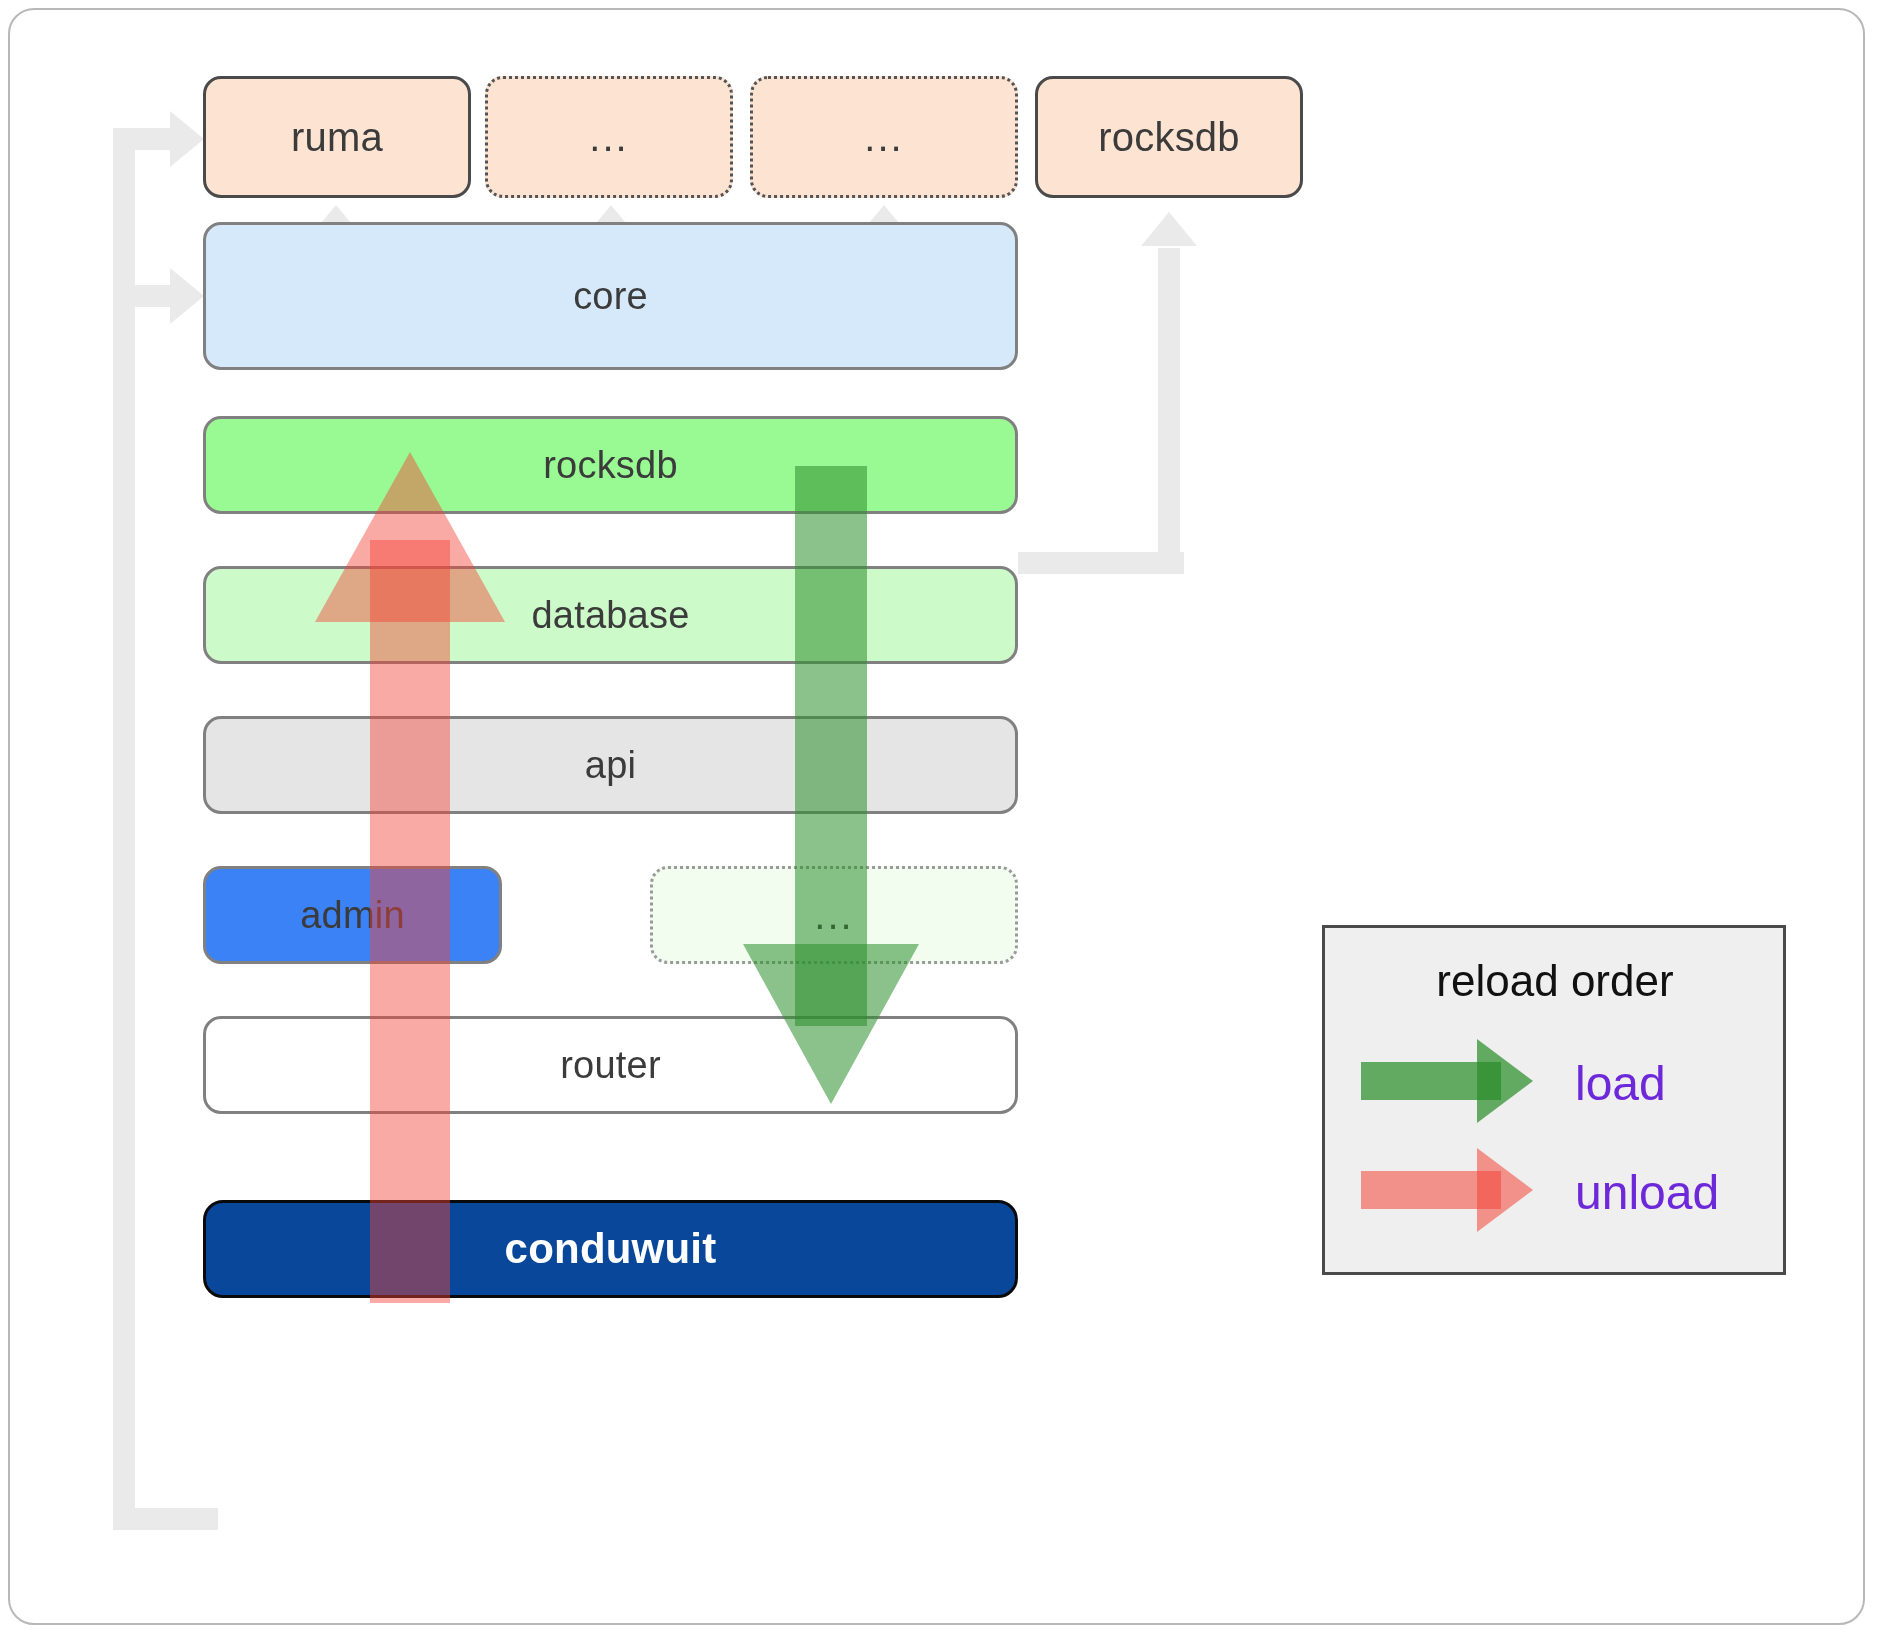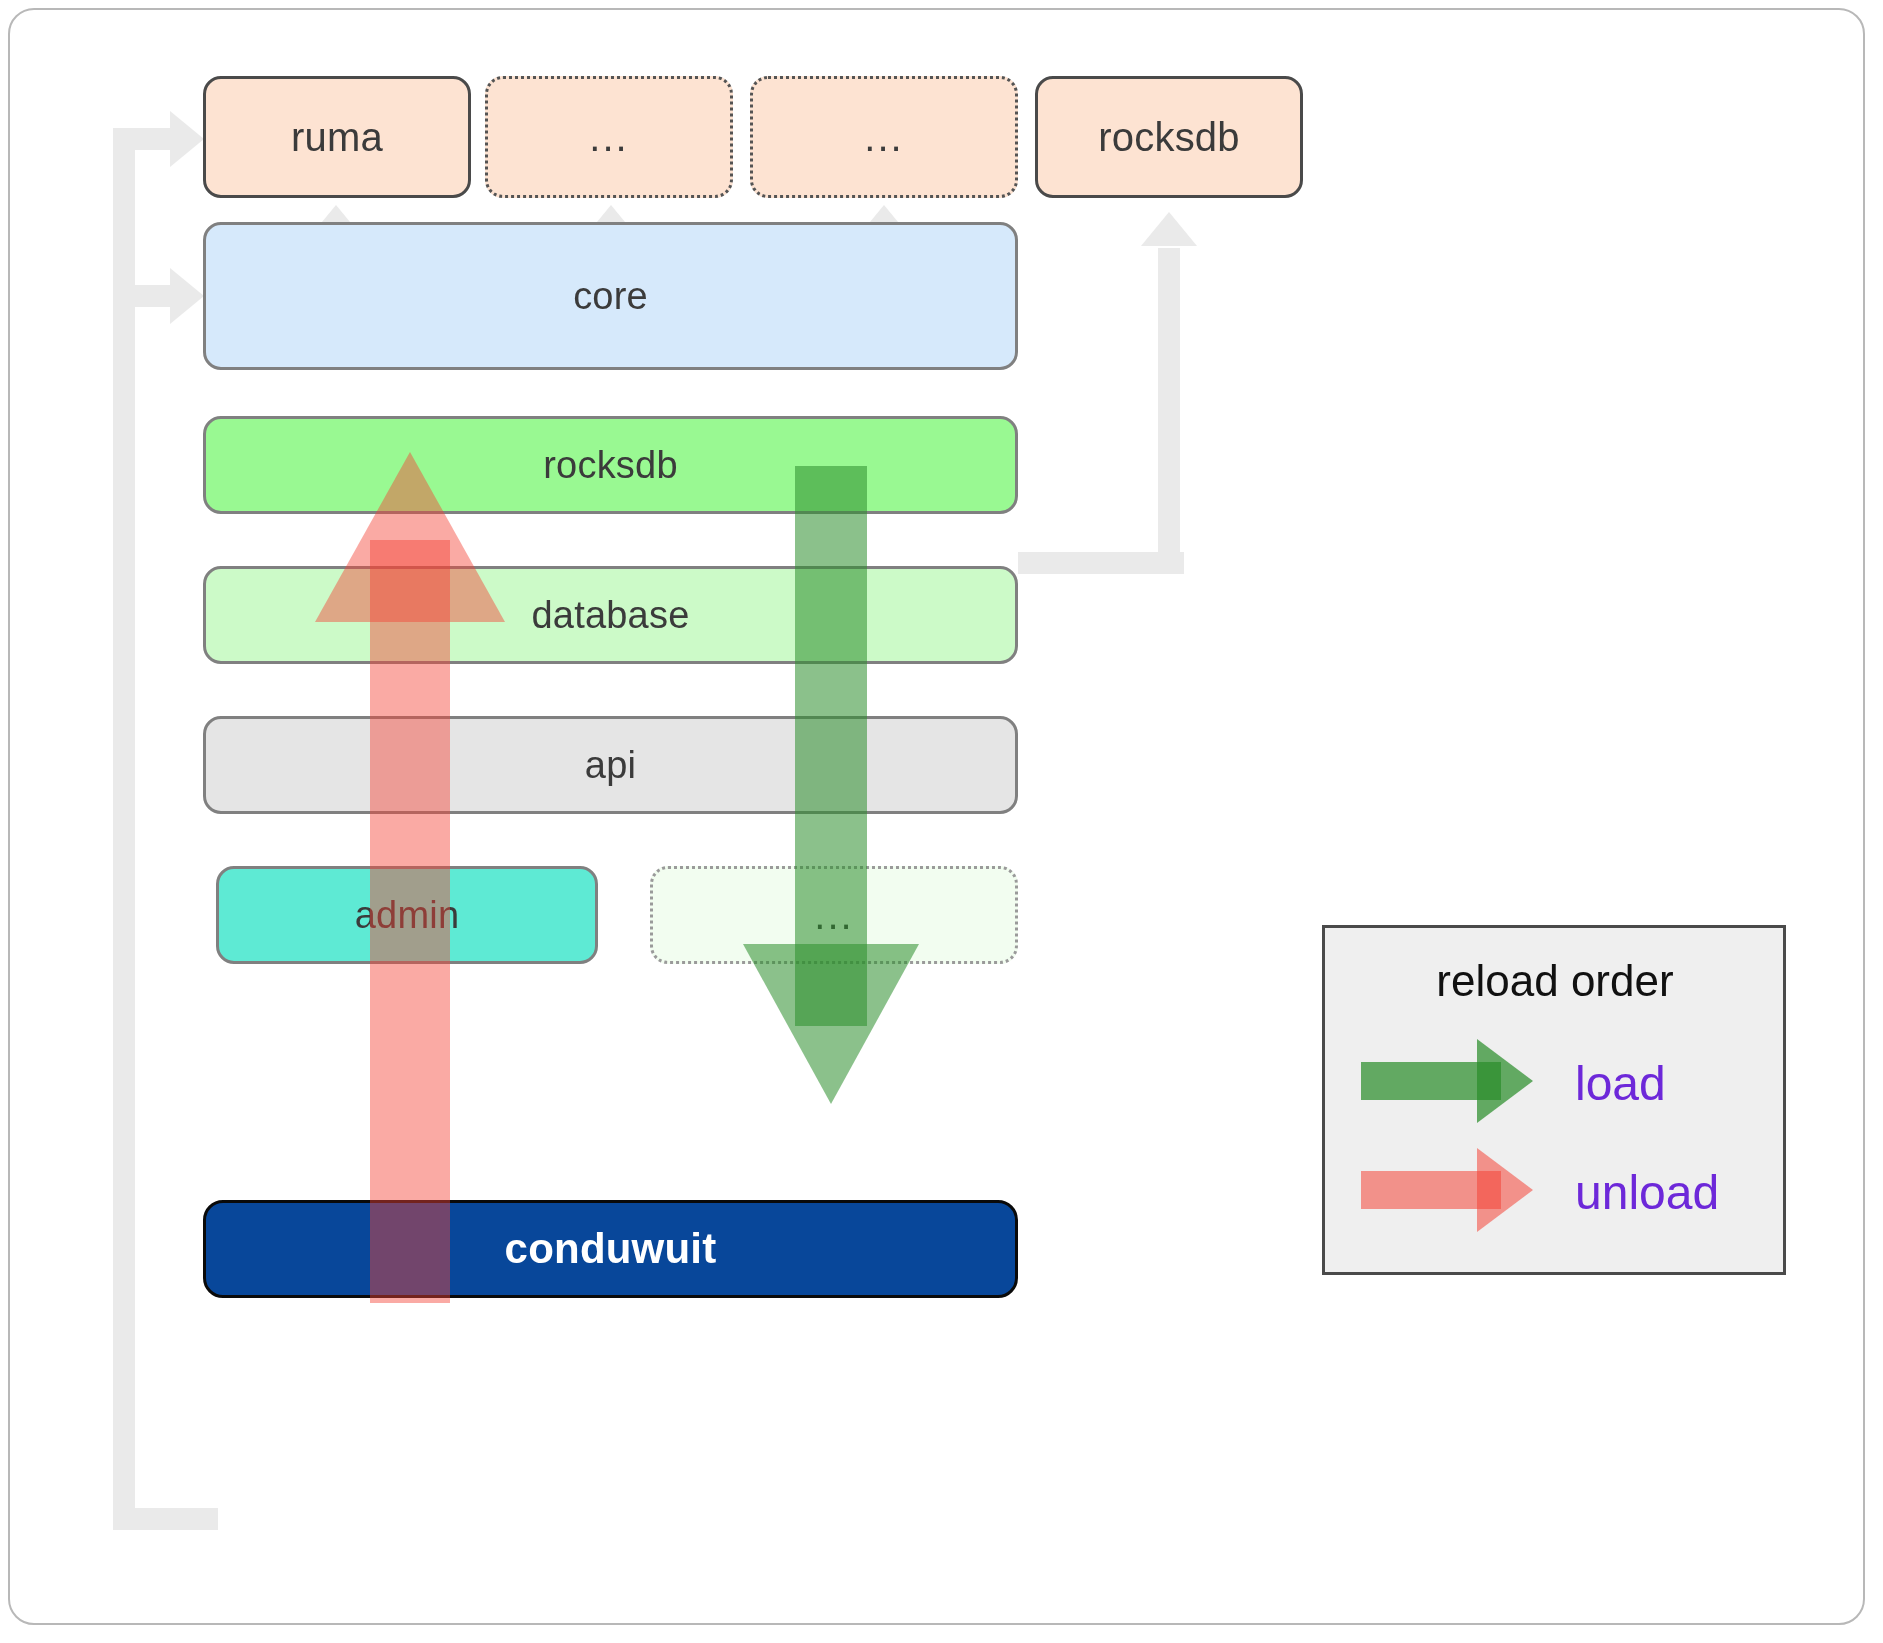--- a/index.html
+++ b/index.html
@@ -195,28 +195,31 @@
   </div>
 
   <div class="node crate" style="left:203px; top:566px; width:815px; height:98px; background:#ccfac8;">
     <span class="lbl">database</span>
   </div>
 
   <div class="node crate" style="left:203px; top:716px; width:815px; height:98px; background:#e5e5e5;">
     <span class="lbl">api</span>
   </div>
 
-  <div class="node crate" style="left:203px; top:866px; width:382px; height:98px; background:#5eead4;margin-left:13px;">
+  <div class="node crate" style="left:203px; top:866px; width:299px; height:98px; background:#3b82f6;">
     <span class="lbl">admin</span>
   </div>
 
   <div class="node crate dotted" style="left:650px; top:866px; width:368px; height:98px; background:#f2fdf0;">
     <span class="lbl dots">...</span>
   </div>
 
+  <div class="node crate" style="left:203px; top:1016px; width:815px; height:98px; background:#ffffff;">
+    <span class="lbl">router</span>
+  </div>
 
   <div class="node conduwuit" style="left:203px; top:1200px; width:815px; height:98px;">
     <span class="lbl">conduwuit</span>
   </div>
 
   <div class="flow-shaft unload-shaft" style="left:370px; top:540px; width:80px; height:763px;"></div>
   <div class="flow-head unload-head" style="left:315px; top:452px;"></div>
 
   <div class="flow-shaft load-shaft" style="left:795px; top:466px; width:72px; height:560px;"></div>
   <div class="flow-head load-head" style="left:743px; top:944px;"></div>

